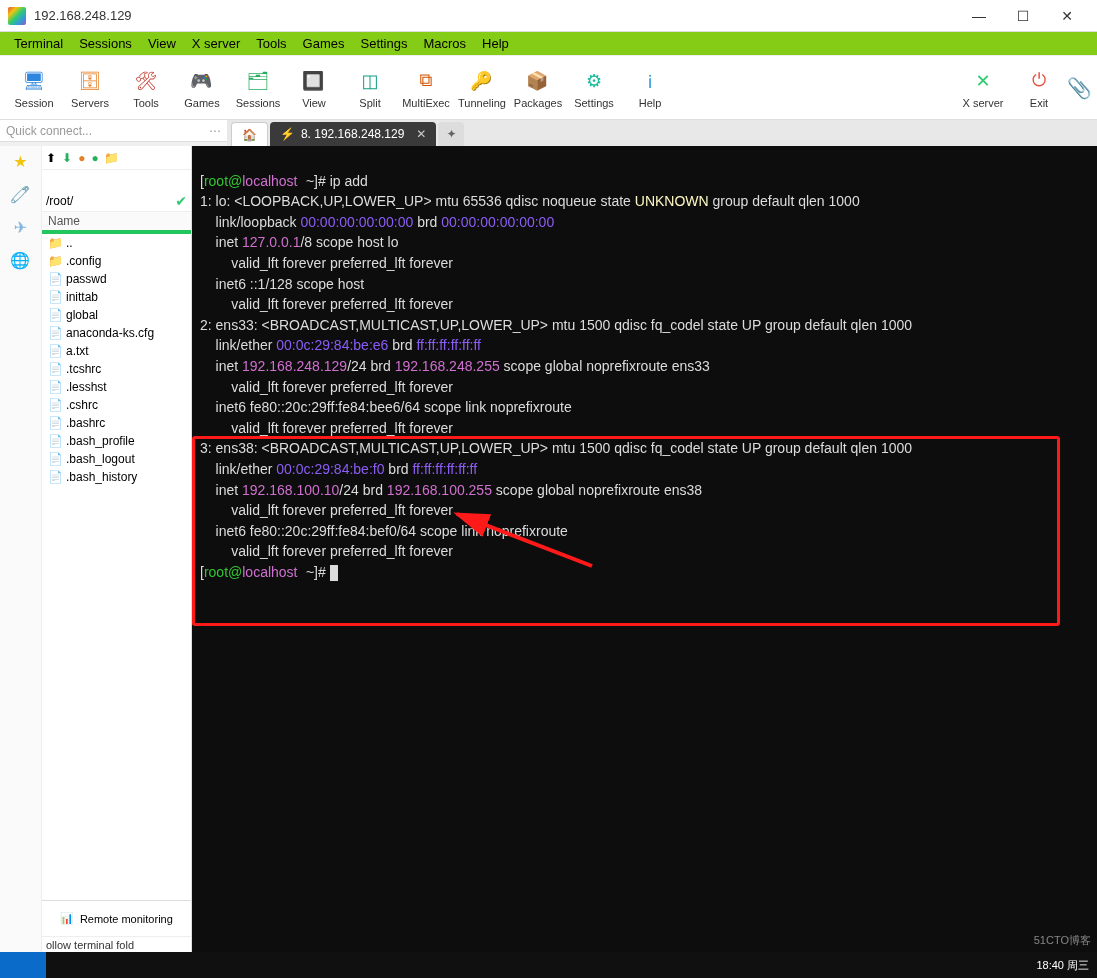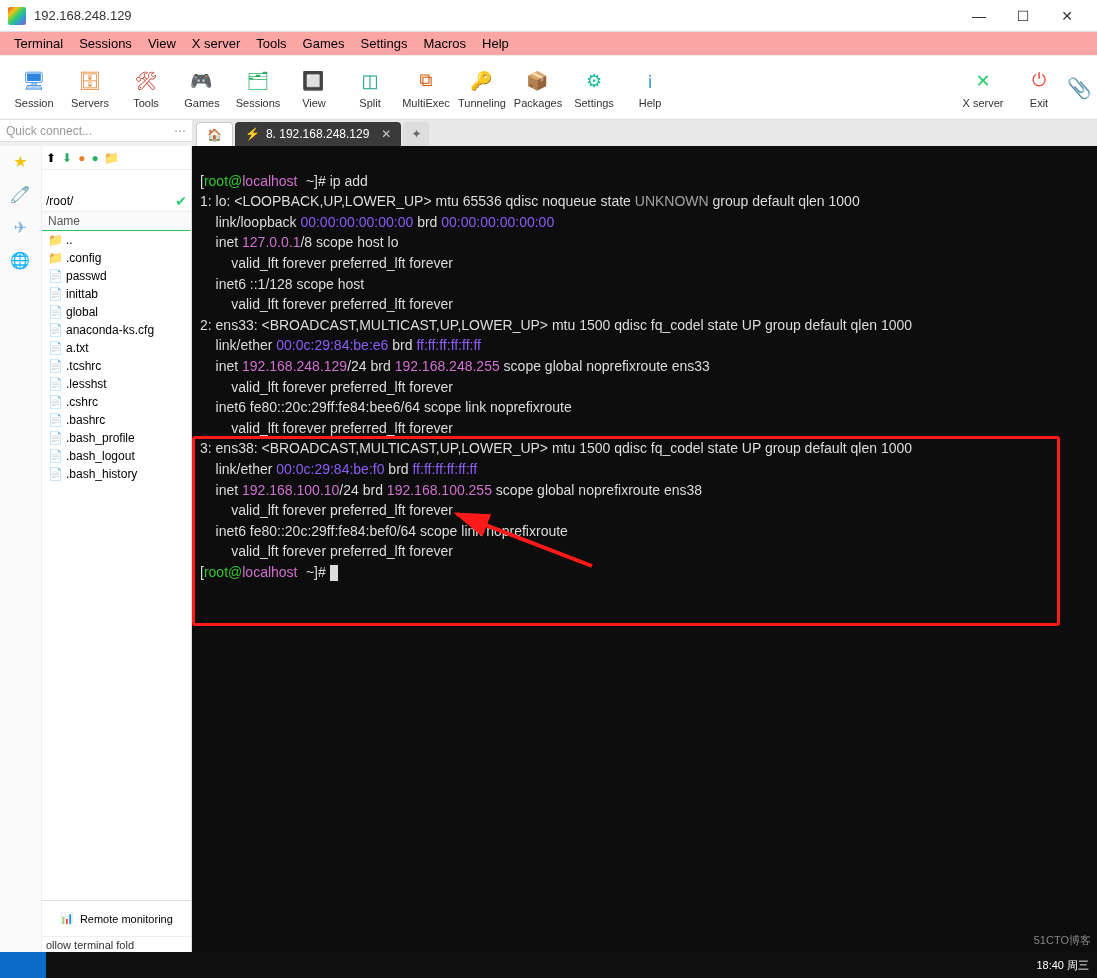--- a/index.html
+++ b/index.html
@@ -4,58 +4,58 @@
 <style>
 * { margin: 0; padding: 0; box-sizing: border-box; font-family: "Segoe UI", Tahoma, sans-serif; }
 body { background: #f0f0f0; width: 1097px; height: 978px; overflow: hidden; position: relative; }
 
 .titlebar { height: 32px; background: #fff; display: flex; align-items: center; padding: 0 8px; border-bottom: 1px solid #ddd; }
 .titlebar .app-icon { width: 18px; height: 18px; margin-right: 8px; background: linear-gradient(135deg,#e74c3c 0%,#f1c40f 25%,#2ecc71 50%,#3498db 75%,#9b59b6 100%); border-radius:2px; }
 .titlebar .title { font-size: 13px; color: #333; flex: 1; }
 .win-btns { display: flex; gap: 0; }
 .win-btn { width: 44px; height: 28px; display: flex; align-items: center; justify-content: center; font-size: 14px; color: #333; }
 
-.menubar { height: 24px; background: #fca5a5; display: flex; align-items: center; gap: 16px; padding: 0 14px; font-size: 13px; border-bottom: 1px solid #eee; }
+.menubar { height: 24px; background: #84cc16; display: flex; align-items: center; gap: 16px; padding: 0 14px; font-size: 13px; border-bottom: 1px solid #eee; }
 .menubar span { cursor: default; }
 
 .toolbar { height: 64px; background: #fff; display: flex; align-items: center; padding: 0 6px; border-bottom: 1px solid #ddd; }
 .tool-item { display:flex; flex-direction:column; align-items:center; justify-content:center; width: 56px; height: 58px; font-size: 11px; color:#333; gap:2px; }
 .tool-item .ico { width: 28px; height: 28px; display:flex; align-items:center; justify-content:center; font-size:18px; }
 .tool-spacer { flex:1; }
 .paperclip { width:24px; color:#5a8fc7; font-size:20px; }
 
 .quick-connect { height: 22px; background:#fff; display:flex; align-items:center; padding:0 6px; font-size:12px; color:#999; border-bottom:1px solid #ddd; }
 
 .main { display:flex; height: calc(978px - 32px - 24px - 64px - 22px - 26px); }
 
 .sidebar { width: 192px; background:#fff; display:flex; flex-direction:column; border-right:1px solid #ddd; }
 .sidebar-icons { width: 42px; background:#fafafa; display:flex; flex-direction:column; align-items:center; padding-top:6px; gap:14px; border-right:1px solid #eee; }
 .sb-wrap { display:flex; flex:1; min-height:0; }
 .sb-right { flex:1; display:flex; flex-direction:column; min-height:0; }
 .mini-tb { height:24px; display:flex; align-items:center; gap:6px; padding:0 4px; border-bottom:1px solid #eee; font-size:12px; }
 .path-row { height:22px; display:flex; align-items:center; padding:0 4px; font-size:12px; border-bottom:1px solid #eee;margin-top:20px; }
 .path-row .ok { margin-left:auto; color:#2ecc71; font-size:14px; }
 .filelist { flex:1; overflow:auto; font-size:12px; }
-.fl-head { padding:2px 6px; color:#555; border-bottom:1px solid #22c55e; background:#fafafa; }
+.fl-head { padding:2px 6px; color:#555; border-bottom:4px solid #22c55e; background:#fafafa; }
 .fl-item { padding:2px 6px; display:flex; align-items:center; gap:4px; }
 .fl-item .fi { width:14px; text-align:center; }
 .remote-mon { height:36px; border-top:1px solid #ddd; display:flex; align-items:center; justify-content:center; gap:6px; font-size:11px; }
 .bottom-note { height:20px; font-size:11px; padding:2px 4px; color:#333; border-top:1px solid #eee; overflow:hidden; white-space:nowrap; }
 
 .right-pane { flex:1; display:flex; flex-direction:column; background:#0d0d0d; min-width:0; }
 .tabs { height:26px; background:#e8e8e8; display:flex; align-items:flex-end; padding-left:4px; gap:2px; }
 .tab { height:24px; padding:0 10px; display:flex; align-items:center; gap:6px; font-size:12px; border-radius:4px 4px 0 0; }
 .tab.home { background:#fff; border:1px solid #ccc; border-bottom:none; }
 .tab.active { background:#3a3a3a; color:#fff; }
 .tab .tx { color:#e67e22; font-size:12px; }
 .tab .close { margin-left:6px; color:#ccc; }
 .tab.newtab { background:#ddd; color:#666; padding:0 8px; }
 
 .terminal { flex:1; background:#0d0d0d; color:#dcdcdc; font-family:"Consolas","Courier New",monospace; font-size:14px; line-height:1.4; padding:6px 8px; overflow:auto; white-space:pre-wrap; position:relative; }
-.c-green{color:#34c534;} .c-cyan{color:#8b5cf6;} .c-mag{color:#d070d0;} .c-yel{color:#a3a3a3;} .c-wht{color:#dcdcdc;}
+.c-green{color:#34c534;} .c-cyan{color:#8b5cf6;} .c-mag{color:#d070d0;} .c-yel{color:#fef9c3;} .c-wht{color:#dcdcdc;}
 .cursor { display:inline-block; width:8px; height:16px; background:#dcdcdc; vertical-align:middle; }
 .annot-box { position:absolute; border:3px solid #ff1a1a; border-radius:3px; pointer-events:none; }
 .arrow { position:absolute; pointer-events:none; }
 
 .taskbar { position:absolute; bottom:0; left:0; right:0; height:26px; background:#101010; color:#fff; display:flex; align-items:center; justify-content:flex-end; padding:0 8px; font-size:11px; }
 .taskbar .left { position:absolute; left:0; width:46px; height:26px; background:#0a6cc8; }
 .wm { position:absolute; right:6px; bottom:30px; color:#b8b8b8; font-size:11px; opacity:.7; pointer-events:none; }
 
 .ico-session{color:#2e86de;} .ico-servers{color:#e67e22;} .ico-tools{color:#c0392b;}
 .ico-games{color:#7f8c8d;} .ico-sessions{color:#27ae60;} .ico-view{color:#8e44ad;}
@@ -149,21 +149,21 @@
       </div>
       <div class="tool-item">
         <div class="ico ico-exit">⏻</div>
         <div>Exit</div>
       </div>
     </div>
   <div class="paperclip">📎</div>
 </div>
 
 <div style="display:flex;">
-  <div class="quick-connect" style="width:192px;">
+  <div class="quick-connect" style="width:227px;">
     <span>Quick connect...</span>
     <span style="margin-left:auto;">⋯</span>
   </div>
   <div class="tabs" style="flex:1;">
     <div class="tab home">
         <span>🏠</span>
       </div>
     <div class="tab active">
       <span class="tx">⚡</span>
       <span>8. 192.168.248.129</span>

